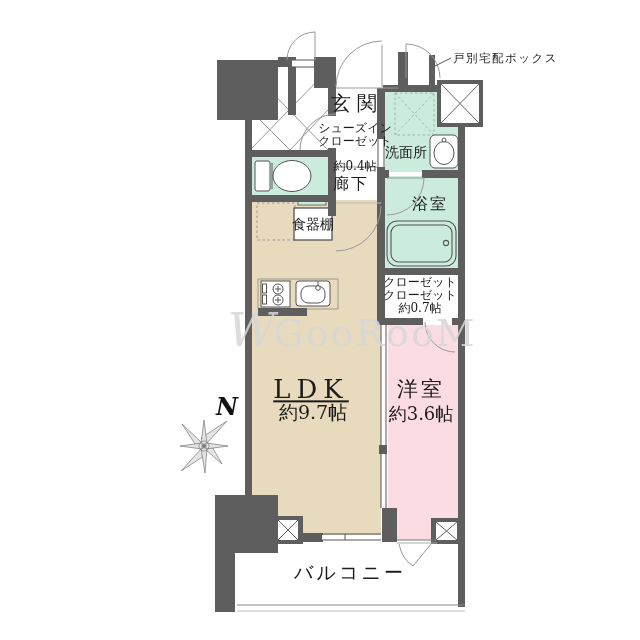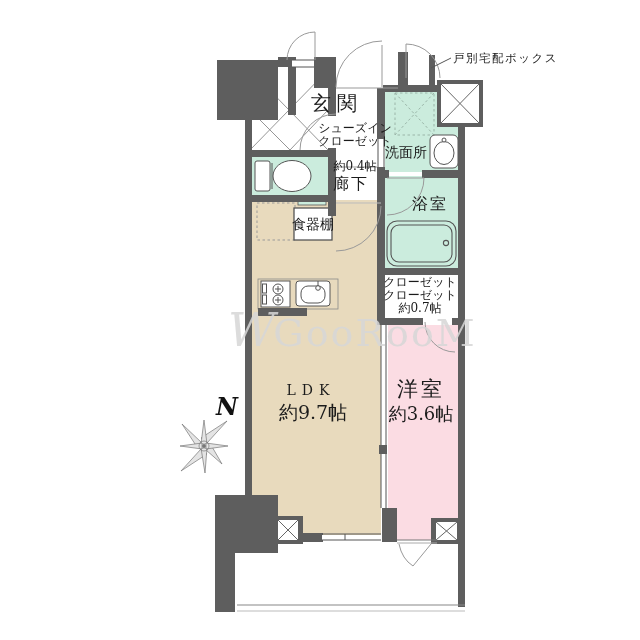--- a/index.html
+++ b/index.html
@@ -184,42 +184,43 @@
       <polygon points="222,464 206,450 211,445"></polygon>
       <polygon points="204,420 201,444 207,444"></polygon>
       <polygon points="205,473 201,448 207,448"></polygon>
       <polygon points="180,446 202,443 202,449"></polygon>
       <polygon points="228,446 206,443 206,449"></polygon>
       <circle cx="204" cy="446" r="5" fill="none"></circle>
       <circle cx="204" cy="446" r="1.6" fill="#777"></circle>
     </g>
   </svg>
 
-  <div class="lbl" style="left:337px;top:103px;font-size:20px;letter-spacing:6px;">玄関</div>
+  <div class="lbl" style="left:357px;top:103px;font-size:20px;letter-spacing:6px;">玄関</div>
 
   <div class="lbl small" style="left:355px;top:128px;">シューズイン</div>
   <div class="lbl small" style="left:355px;top:141px;">クローゼット</div>
   <div class="lbl small" style="left:355px;top:166px;">約0.4帖</div>
 
   <div class="lbl" style="left:351px;top:184px;font-size:16px;letter-spacing:2px;">廊下</div>
 
   <div class="lbl" style="left:406px;top:152px;font-size:14px;">洗面所</div>
 
   <div class="lbl" style="left:430px;top:204px;font-size:16px;letter-spacing:2px;">浴室</div>
 
   <div class="lbl small" style="left:420px;top:282px;">クローゼット</div>
   <div class="lbl small" style="left:420px;top:295px;">クローゼット</div>
   <div class="lbl small" style="left:420px;top:308px;">約0.7帖</div>
 
-  <div class="lbl" style="left:311px;top:390px;font-size:14px;letter-spacing:6px;">LDK</div>
+  <div class="lbl" style="left:311px;top:390px;font-size:26px;letter-spacing:6px;text-decoration:underline;">LDK</div>
   <div class="lbl" style="left:313px;top:413px;font-size:19px;">約9.7帖</div>
 
   <div class="lbl" style="left:421px;top:389px;font-size:21px;letter-spacing:3px;">洋室</div>
   <div class="lbl" style="left:421px;top:414px;font-size:18px;">約3.6帖</div>
 
+  <div class="lbl" style="left:350px;top:573px;font-size:19px;letter-spacing:3px;">バルコニー</div>
 
   <div class="lbl leader-label" style="left:453px;top:58px;font-size:11.5px;letter-spacing:1.5px;transform:translate(0,-50%);">戸別宅配ボックス</div>
 
   <div class="lbl" style="left:313px;top:224px;font-size:14px;">食器棚</div>
 
   <div class="north-n">N</div>
 
   <div class="watermark"><span class="wm-prefix">W</span><span>GooRooM</span></div>
 
 </div>

